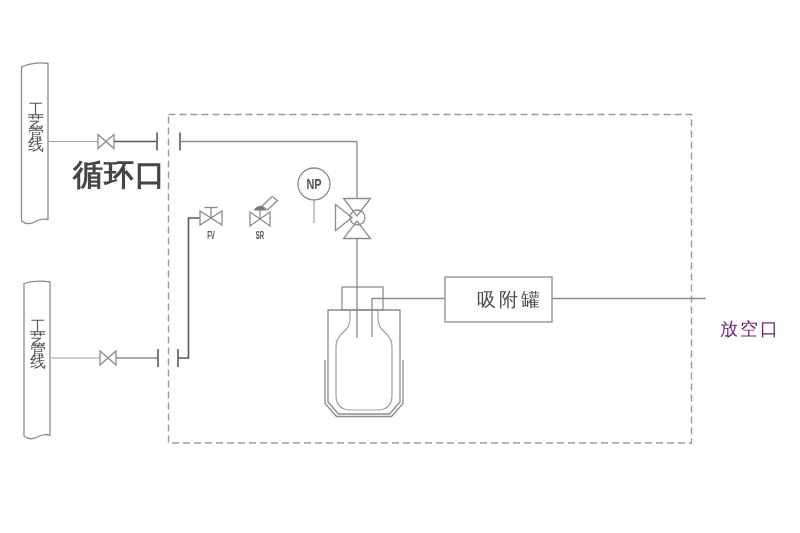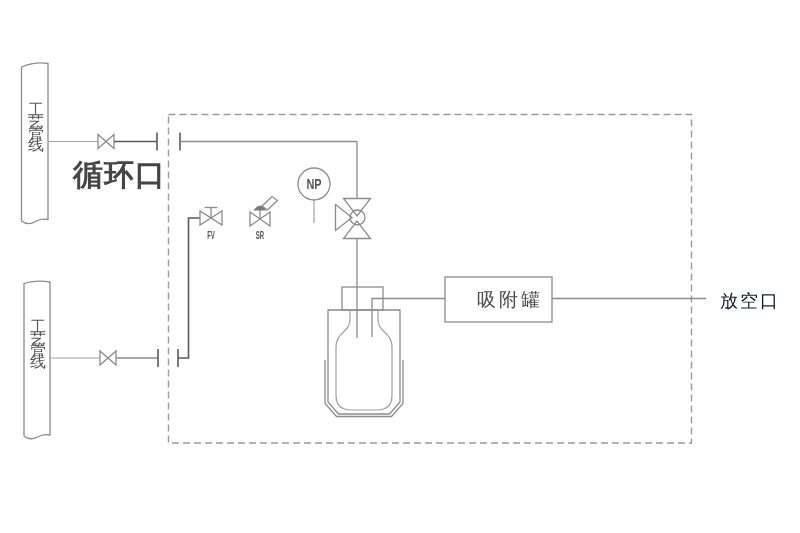--- a/index.html
+++ b/index.html
@@ -20,21 +20,21 @@
   .lbl { position: absolute; color: #4a4a4a; white-space: nowrap; }
   .big-label { font-size: 30px; font-weight: 600; color: #454545; letter-spacing: 1px; }
   .vtext {
     writing-mode: vertical-rl; text-orientation: upright;
     font-size: 16px; color: #555; letter-spacing: 11px; line-height: 22px;
   }
   .box-label {
     width: 130px; height: 45px; line-height: 45px; text-align: center;
     font-size: 19px; letter-spacing: 3px; color: #4a4a4a;
   }
-  .vent-label { font-size: 18px; letter-spacing: 2px; color: #0f172a; }
+  .vent-label { font-size: 18px; letter-spacing: 2px; color: #701a75; margin-top: 28px; }
   .np-label {
     width: 32px; text-align: center; font-size: 14px; font-weight: 600;
     color: #555; transform: scaleX(0.78); transform-origin: center;
   }
   .tag-label {
     width: 16px; text-align: center; font-size: 11px; font-weight: 700;
     color: #555; transform: scaleX(0.55); transform-origin: center;
   }
 </style>
 </head>

